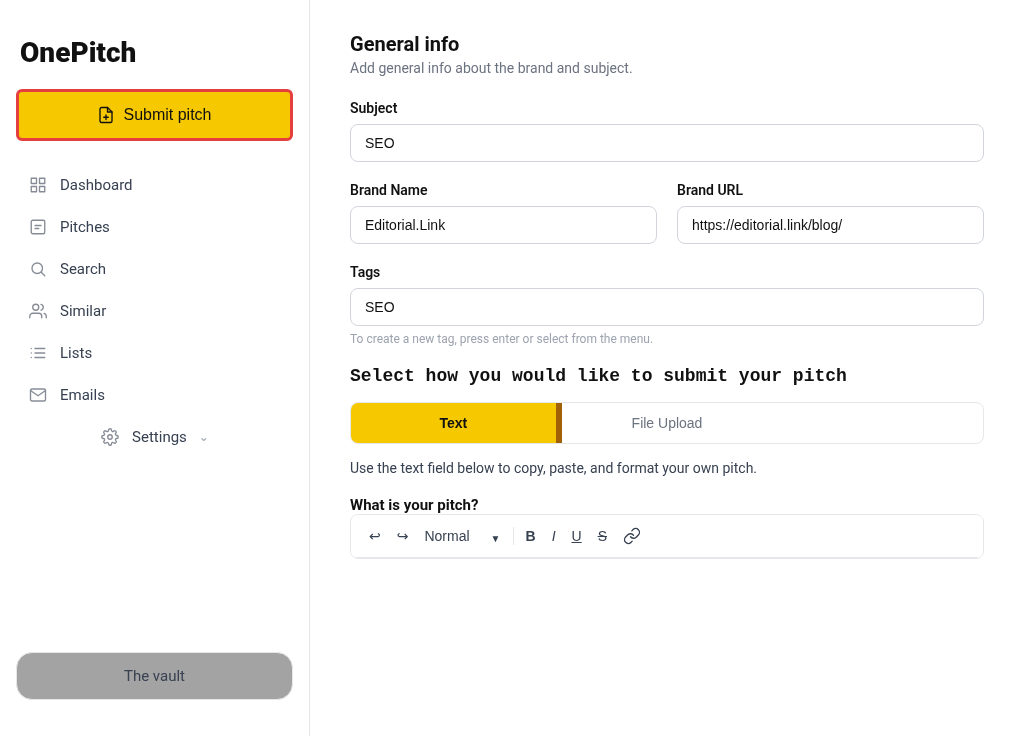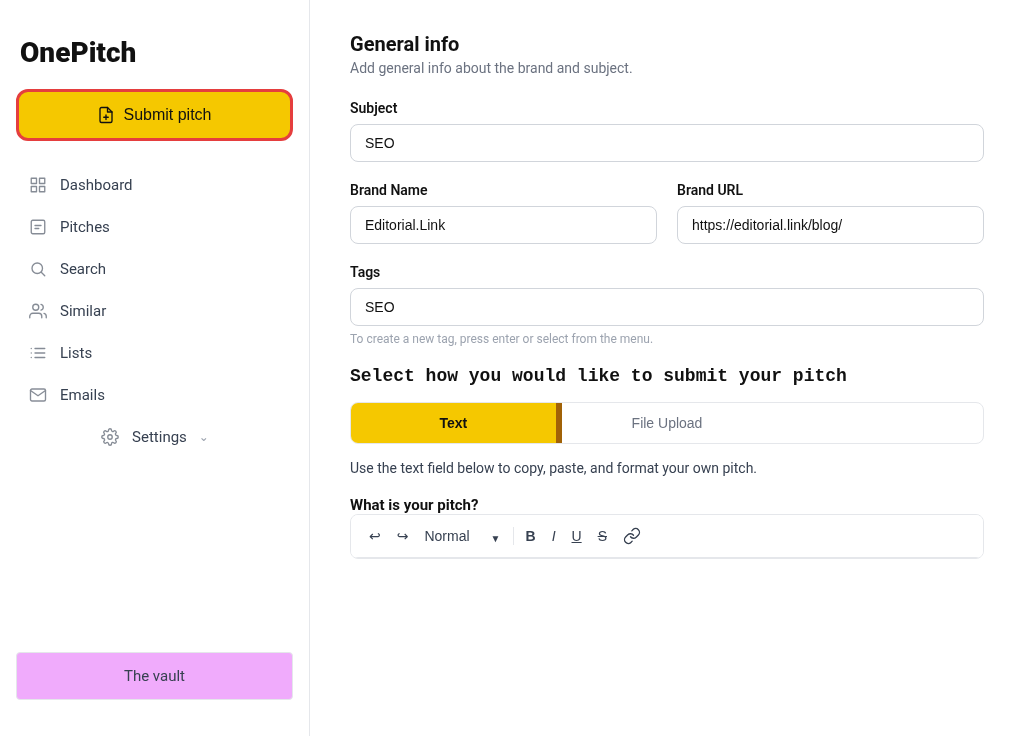--- a/index.html
+++ b/index.html
@@ -32,21 +32,21 @@
       padding-left: 4px;
     }
 
     .submit-pitch-btn {
       display: flex;
       align-items: flex-start;
       justify-content: center;
       gap: 8px;
       background: #f5c800;
       border: 3px solid #e53e3e;
-      border-radius: 12px;
+      border-radius: 6px;
       padding: 14px 20px;
       font-size: 16px;
       font-weight: 500;
       color: #111;
       cursor: pointer;
       margin-bottom: 24px;
       width: 100%;
     }
 
     .nav-items {
@@ -88,28 +88,28 @@
       gap: 12px;
     }
 
     .nav-arrow {
       font-size: 12px;
       color: #9ca3af;
     }
 
     .vault-btn {
       border: 1px solid #e5e7eb;
-      border-radius: 4px;
+      border-radius: 16px;
       padding: 14px;
       text-align: center;
       cursor: pointer;
       color: #374151;
       font-size: 15px;
       margin-top: 16px;
-      background: #f0abfc;
+      background: #a3a3a3;
     }
 
     
     .main-content {
       flex: 1;
       overflow-y: auto;
       padding: 32px 40px;
       background: #fff;
     }
 

